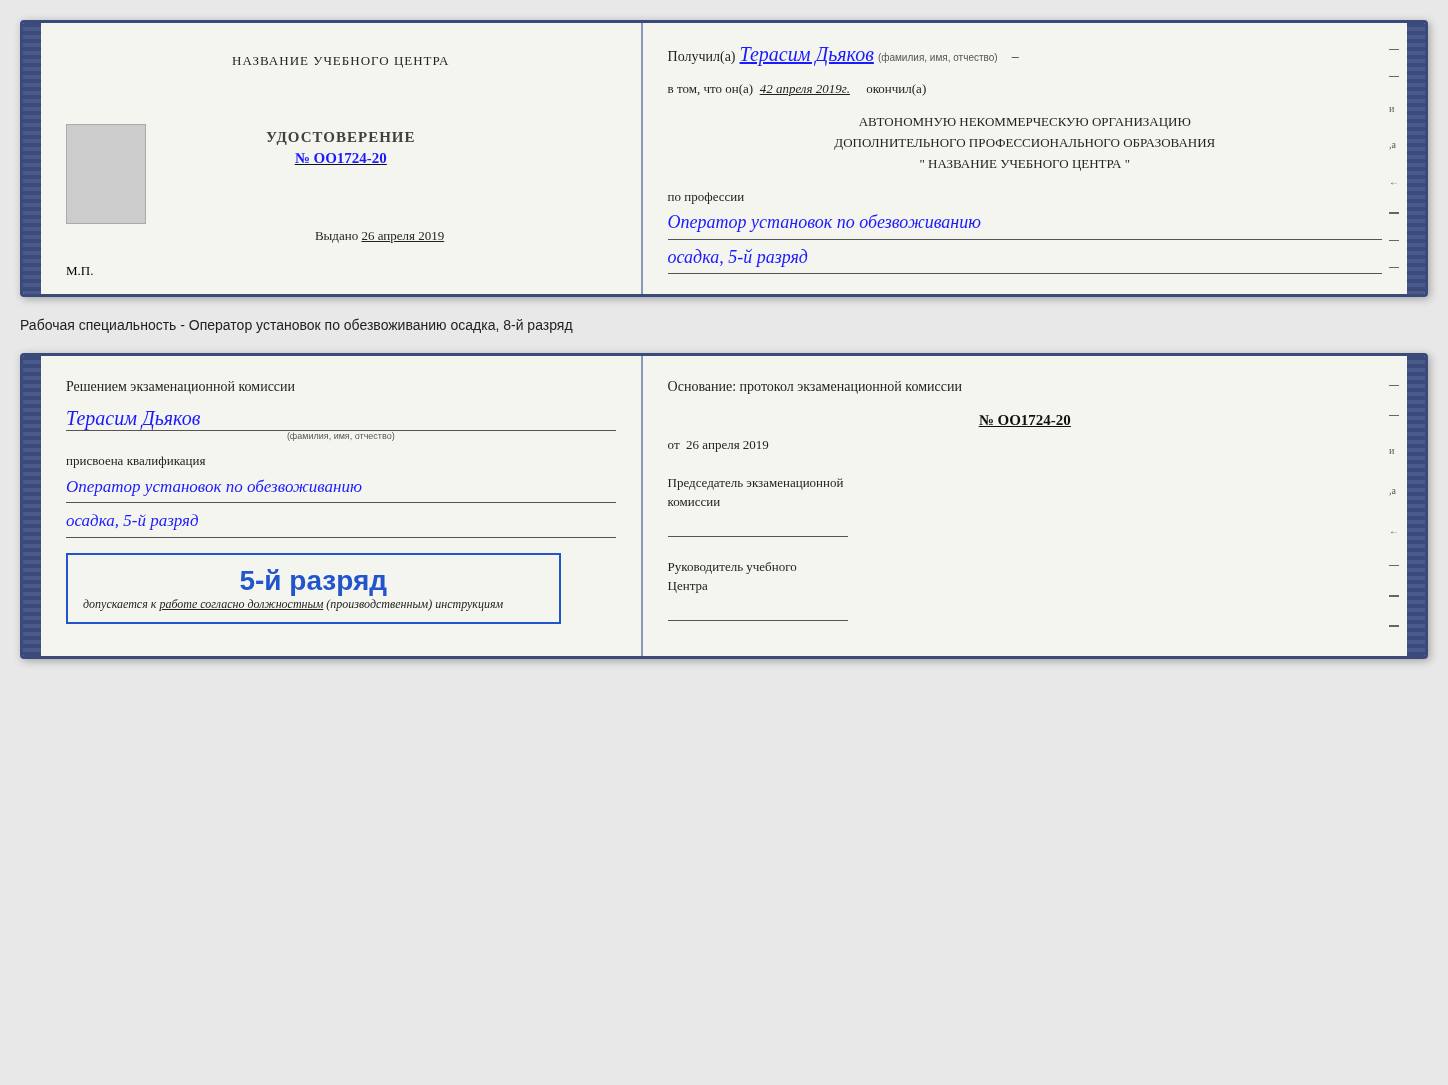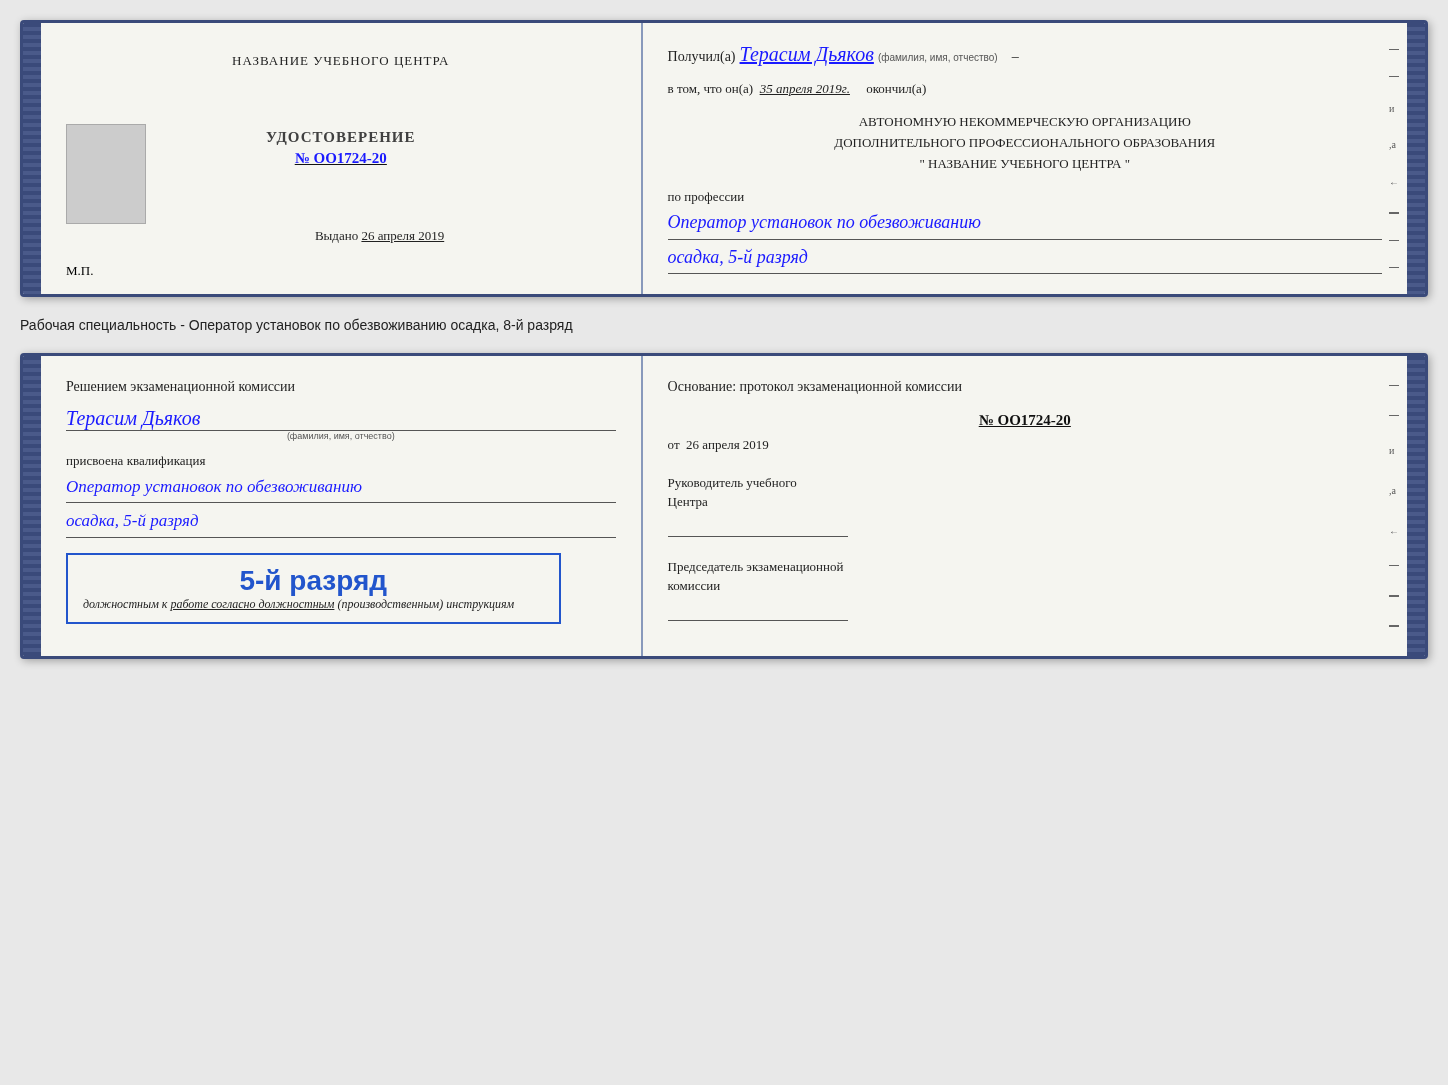--- a/index.html
+++ b/index.html
@@ -343,21 +343,21 @@
   <div class="doc-right">
     <div style="margin-bottom: 8px;">
       <span class="poluchil-line">Получил(а)</span>
       <span class="handwritten">Терасим Дьяков</span>
       <span style="color:#555; font-size:10px; font-family:Arial;">(фамилия, имя, отчество)</span>
       <span style="font-size:14px; color:#222; margin-left:10px;">–</span>
     </div>
 
     <div class="vtom-line">
       <span>в том, что он(а)</span>
-      &nbsp;<span class="vtom-date">35 апреля 2019г.</span>&nbsp;&nbsp;&nbsp;&nbsp;
+      &nbsp;<span class="vtom-date">42 апреля 2019г.</span>&nbsp;&nbsp;&nbsp;&nbsp;
       <span>окончил(а)</span>
     </div>
 
     <div class="auto-block">
       <div>АВТОНОМНУЮ НЕКОММЕРЧЕСКУЮ ОРГАНИЗАЦИЮ</div>
       <div>ДОПОЛНИТЕЛЬНОГО ПРОФЕССИОНАЛЬНОГО ОБРАЗОВАНИЯ</div>
       <div>"   НАЗВАНИЕ УЧЕБНОГО ЦЕНТРА   "</div>
     </div>
 
     <div class="po-professii-label">по профессии</div>
@@ -399,53 +399,53 @@
     <div class="kvalif-handwritten">
       <span>Оператор установок по обезвоживанию</span>
     </div>
     <div class="kvalif-handwritten" style="margin-top:5px;">
       <span>осадка, 5-й разряд</span>
     </div>
 
     <div class="stamp-box">
       <span class="stamp-number">5-й разряд</span>
       <div class="dopuskaetsya-text">
-        <span>должностным к</span>
+        <span>допускается к</span>
         <u><span>работе согласно должностным</span></u>
         <em><span>(производственным) инструкциям</span></em>
       </div>
     </div>
   </div>
 
   <div class="doc-right">
     <div class="osnovanie-title">Основание: протокол экзаменационной комиссии</div>
 
     <div class="proto-number">№ OO1724-20</div>
 
     <div class="ot-date">
       <span>от</span>
       &nbsp;<span>26 апреля 2019</span>
+    </div>
+
+    <div class="signature-block">
+      <div class="signature-label">
+        <span>Председатель экзаменационной</span><br>
+        <span>комиссии</span>
+      </div>
+      <span class="sig-line"></span>
     </div>
 
     <div class="signature-block">
       <div class="signature-label">
         <span>Руководитель учебного</span><br>
         <span>Центра</span>
       </div>
       <span class="sig-line"></span>
     </div>
 
-    <div class="signature-block">
-      <div class="signature-label">
-        <span>Председатель экзаменационной</span><br>
-        <span>комиссии</span>
-      </div>
-      <span class="sig-line"></span>
-    </div>
-
     <div class="right-edge-dashes">
       <div class="dash-mark"></div>
       <div class="dash-mark"></div>
       <div style="font-size:10px;color:#555;">и</div>
       <div style="font-size:10px;color:#555;">,а</div>
       <div style="font-size:10px;color:#555;">←</div>
       <div class="dash-mark"></div>
       <div class="dash-mark"></div>
       <div class="dash-mark"></div>
     </div>

